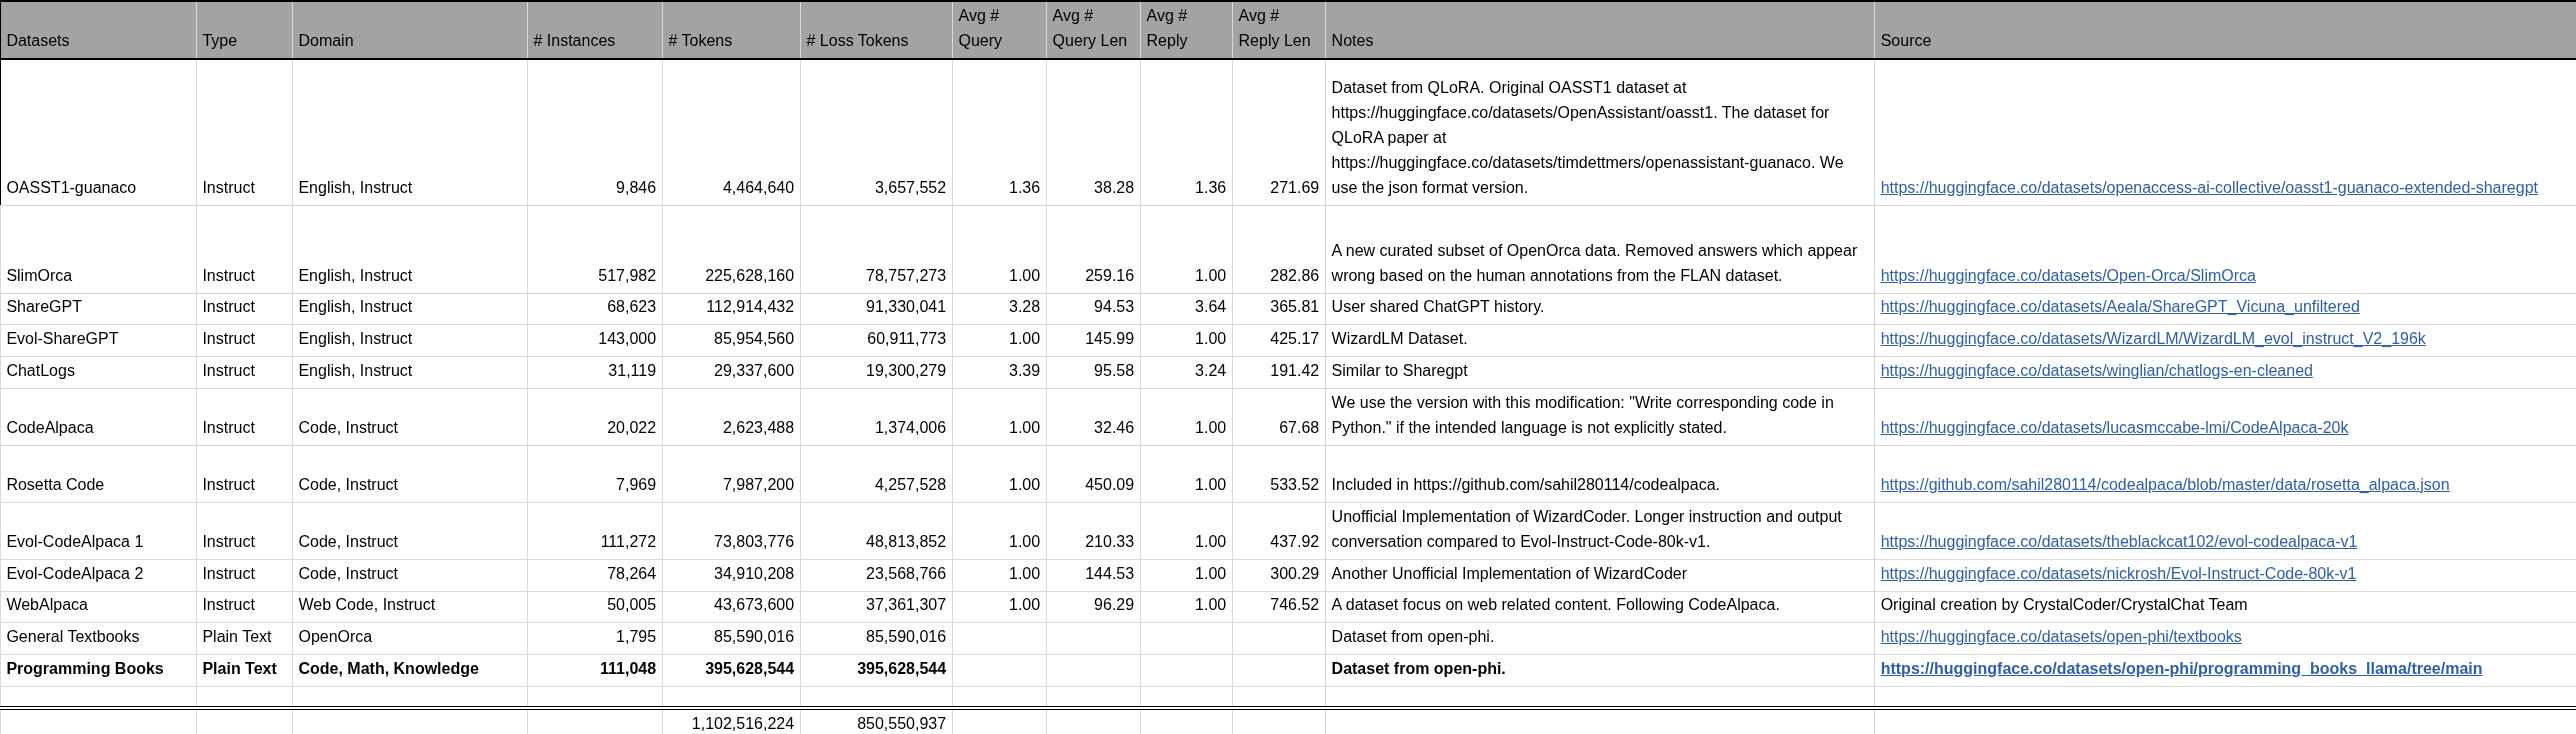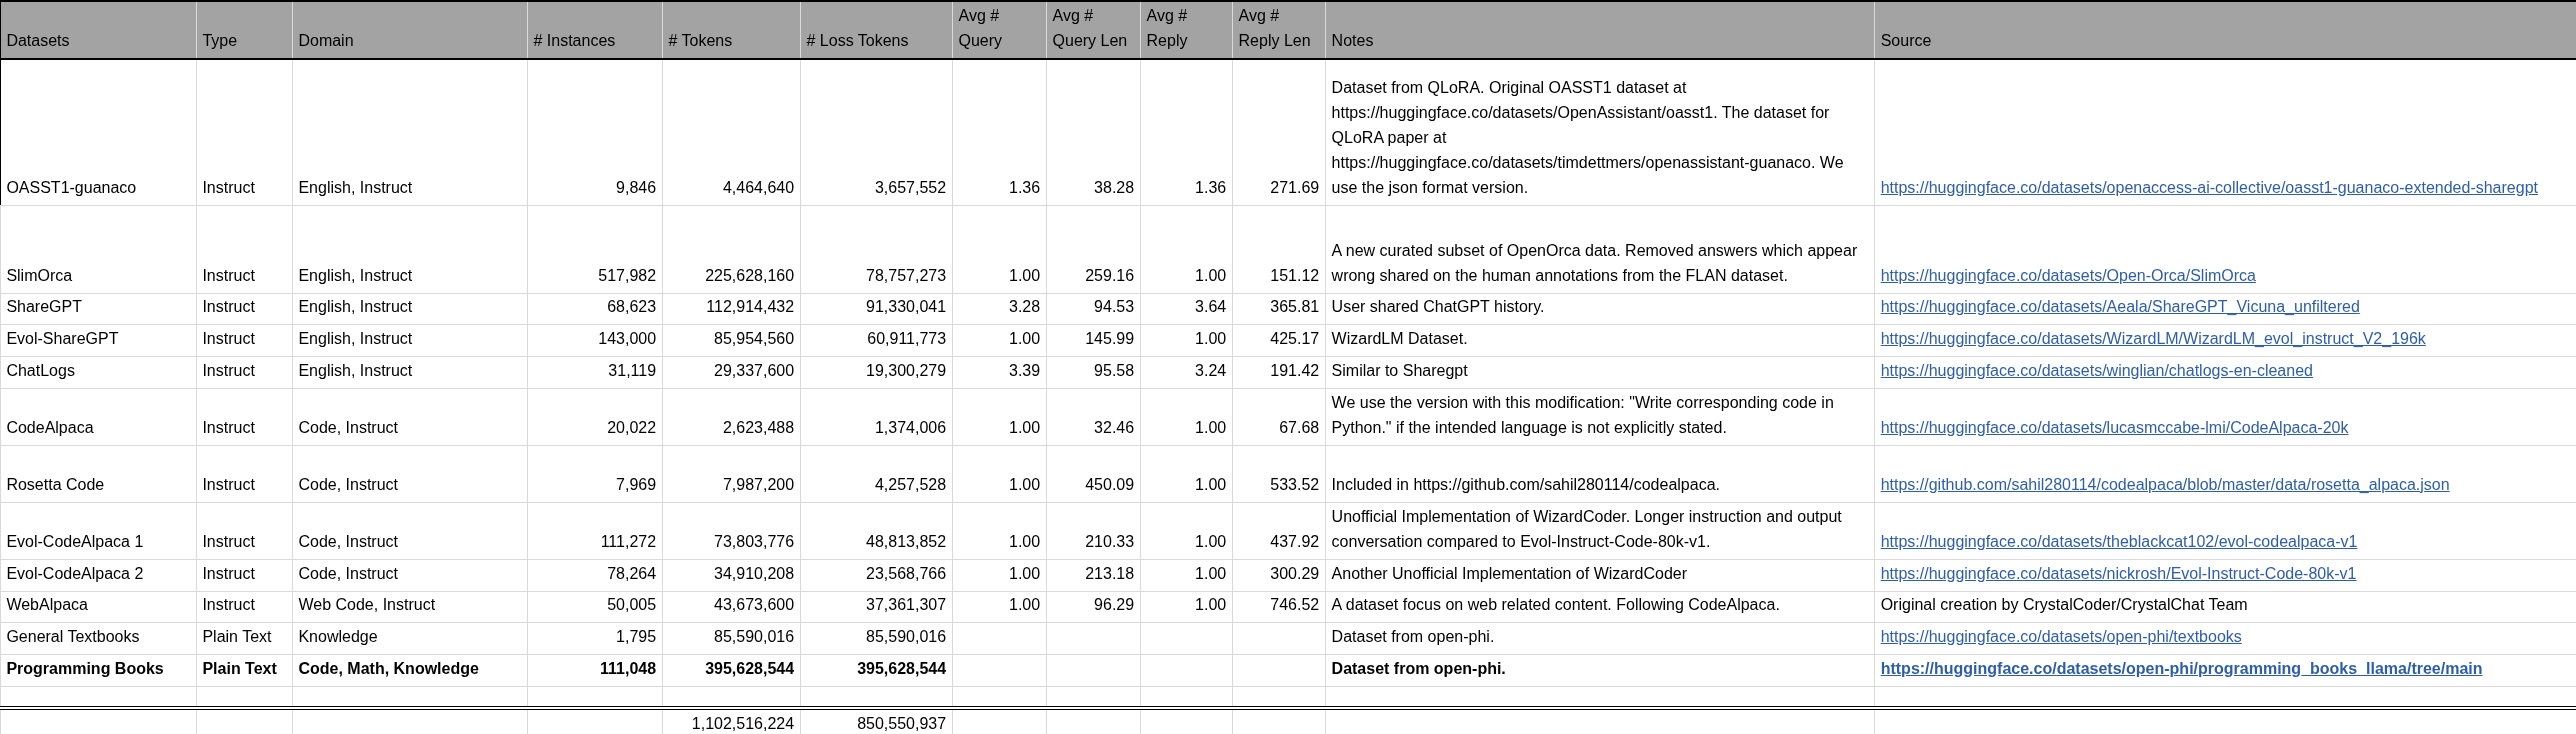--- a/index.html
+++ b/index.html
@@ -125,22 +125,22 @@
   <tr>
     <td>SlimOrca</td>
     <td>Instruct</td>
     <td>English, Instruct</td>
     <td class="num">517,982</td>
     <td class="num">225,628,160</td>
     <td class="num">78,757,273</td>
     <td class="num">1.00</td>
     <td class="num">259.16</td>
     <td class="num">1.00</td>
-    <td class="num">151.12</td>
-    <td class="notes-cell">A new curated subset of  OpenOrca data. Removed answers which appear wrong shared on the human annotations from the FLAN dataset.</td>
+    <td class="num">282.86</td>
+    <td class="notes-cell">A new curated subset of  OpenOrca data. Removed answers which appear wrong based on the human annotations from the FLAN dataset.</td>
     <td class="source-cell">
       <a class="src">https://huggingface.co/datasets/Open-Orca/SlimOrca</a>
     </td>
   </tr>
 
   <tr>
     <td>ShareGPT</td>
     <td>Instruct</td>
     <td>English, Instruct</td>
     <td class="num">68,623</td>
@@ -242,21 +242,21 @@
   </tr>
 
   <tr>
     <td>Evol-CodeAlpaca 2</td>
     <td>Instruct</td>
     <td>Code, Instruct</td>
     <td class="num">78,264</td>
     <td class="num">34,910,208</td>
     <td class="num">23,568,766</td>
     <td class="num">1.00</td>
-    <td class="num">213.18</td>
+    <td class="num">144.53</td>
     <td class="num">1.00</td>
     <td class="num">300.29</td>
     <td class="notes-cell">Another Unofficial Implementation of WizardCoder</td>
     <td class="source-cell">
       <a class="src">https://huggingface.co/datasets/nickrosh/Evol-Instruct-Code-80k-v1</a>
     </td>
   </tr>
 
   <tr>
     <td>WebAlpaca</td>
@@ -271,21 +271,21 @@
     <td class="num">746.52</td>
     <td class="notes-cell">A dataset focus on web related content. Following CodeAlpaca.</td>
     <td class="source-cell">
       <a class="src plain">Original creation by CrystalCoder/CrystalChat Team</a>
     </td>
   </tr>
 
   <tr>
     <td>General Textbooks</td>
     <td>Plain Text</td>
-    <td>Knowledge</td>
+    <td>OpenOrca</td>
     <td class="num">1,795</td>
     <td class="num">85,590,016</td>
     <td class="num">85,590,016</td>
     <td class="num"></td>
     <td class="num"></td>
     <td class="num"></td>
     <td class="num"></td>
     <td class="notes-cell">Dataset from open-phi.</td>
     <td class="source-cell">
       <a class="src">https://huggingface.co/datasets/open-phi/textbooks</a>

